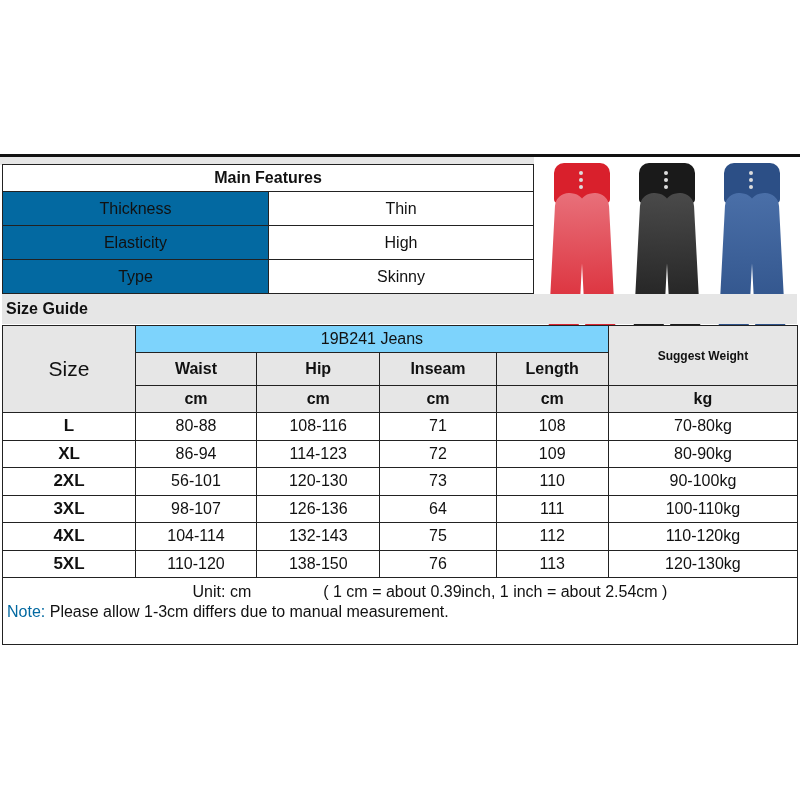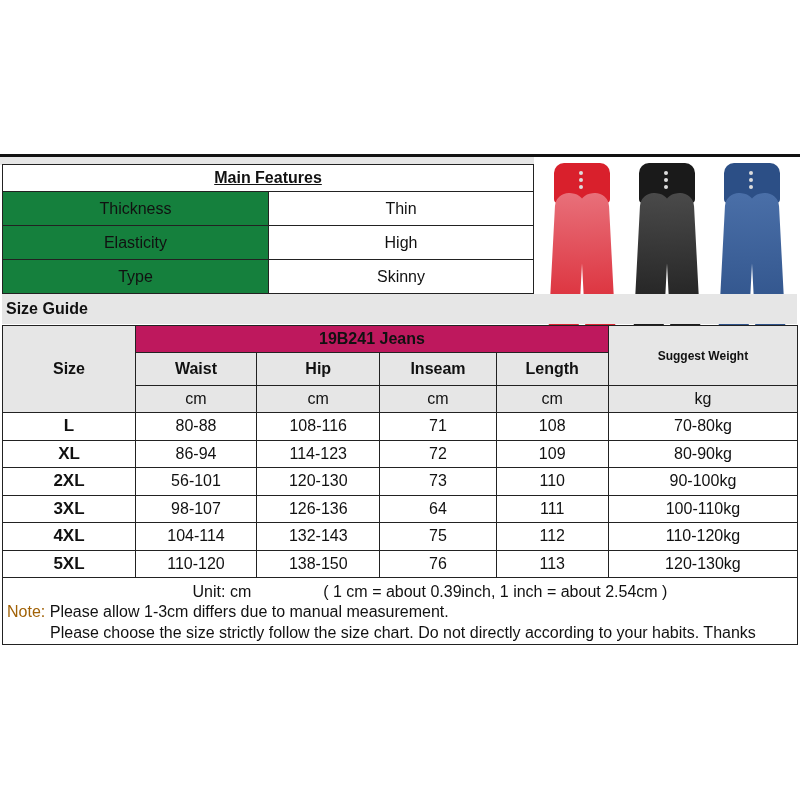--- a/index.html
+++ b/index.html
@@ -5,51 +5,51 @@
     * { box-sizing: border-box; margin: 0; padding: 0; }
     html, body { width: 800px; height: 800px; background: #ffffff; overflow: hidden; }
     body { position: relative; font-family: "Liberation Sans", sans-serif; color: #111; }
 
     .top-rule { position: absolute; left: 0; top: 154px; width: 800px; height: 3px; background: #111; }
     .band { position: absolute; left: 0; top: 157px; width: 800px; height: 8px; background: #e6e6e6; }
 
     
     .mf { position: absolute; left: 2px; top: 164px; width: 532px; border-collapse: collapse; }
     .mf td { border: 1.5px solid #222; text-align: center; font-size: 16px; height: 34px; }
-    .mf .hdr { background: #ffffff; font-weight: bold; height: 27px; text-decoration: underline; }
-    .mf .lbl { background: #15803d; width: 266px; }
+    .mf .hdr { background: #ffffff; font-weight: bold; height: 27px; }
+    .mf .lbl { background: #0369a1; width: 266px; }
     .mf .val { background: #ffffff; text-align: center; }
 
     .sg-band { position: absolute; left: 2px; top: 294px; width: 795px; height: 30px; background: #e6e6e6; }
     .sg-title { position: absolute; left: 6px; top: 300px; font-size: 16px; font-weight: bold; }
 
     
     .photo { position: absolute; left: 534px; top: 157px; width: 266px; height: 178px; background: #ffffff; display: flex; justify-content: space-around; align-items: flex-end; padding: 0 6px; }
     .jean { position: relative; width: 72px; height: 172px; }
     .jean .waist { position: absolute; left: 8px; top: 0; width: 56px; height: 40px; border-radius: 10px 10px 4px 4px; }
     .jean .leg { position: absolute; top: 30px; width: 30px; height: 140px; border-radius: 14px 14px 6px 6px; }
     .jean .leg.l { left: 6px; transform: rotate(3deg); }
     .jean .leg.r { left: 36px; transform: rotate(-3deg); }
     .jean .btn { position: absolute; left: 33px; width: 4px; height: 4px; border-radius: 50%; background: #ddd; }
 
     
     .st { position: absolute; left: 2px; top: 325px; width: 796px; border-collapse: collapse; }
     .st td { border: 1.5px solid #222; text-align: center; font-size: 16px; }
-    .st .h1 { background: #be185d; font-weight: bold; height: 27px; }
+    .st .h1 { background: #7dd3fc; font-weight: normal; height: 27px; }
     .st .h2 { background: #e6e6e6; font-weight: bold; height: 33px; }
-    .st .h3 { background: #e6e6e6; font-weight: normal; height: 27px; }
-    .st .size-h { background: #e6e6e6; font-weight: bold; font-size: 16px; width: 133px; }
+    .st .h3 { background: #e6e6e6; font-weight: bold; height: 27px; }
+    .st .size-h { background: #e6e6e6; font-weight: normal; font-size: 21px; width: 133px; }
     .st .weight-h { background: #e6e6e6; font-weight: bold; font-size: 12px; line-height: 20px; }
     .st .row td { height: 27.5px; background: #ffffff; }
     .st .row td.sz { font-weight: bold; font-size: 17px; }
     .st .unit td { height: 28px; background: #fff; }
     .unit-wrap { display: flex; justify-content: center; gap: 72px; padding-left: 60px; }
 
     .note { position: absolute; left: 2px; top: 600px; width: 796px; height: 45px; border: 1.5px solid #222; border-top: none; background: #fff; font-size: 16px; line-height: 21px; padding-left: 4px; padding-top: 1px; }
-    .note .red { color: #a16207; }
+    .note .red { color: #0369a1; }
     .note .line2 { padding-left: 43px; }
   </style>
 </head>
 <body>
 
 <div class="top-rule"></div>
 <div class="band"></div>
 
 <table class="mf">
   <tbody>
@@ -180,14 +180,13 @@
     </td>
   </tr>
 </tbody>
   </table>
 
 <div class="note">
   <div>
     <span class="red">Note:</span>
     <span>Please allow 1-3cm differs due to manual measurement.</span>
   </div>
-  <div class="line2">Please choose the size strictly follow the size chart.  Do not directly according to your habits.  Thanks</div>
 </div>
 
 </body></html>

